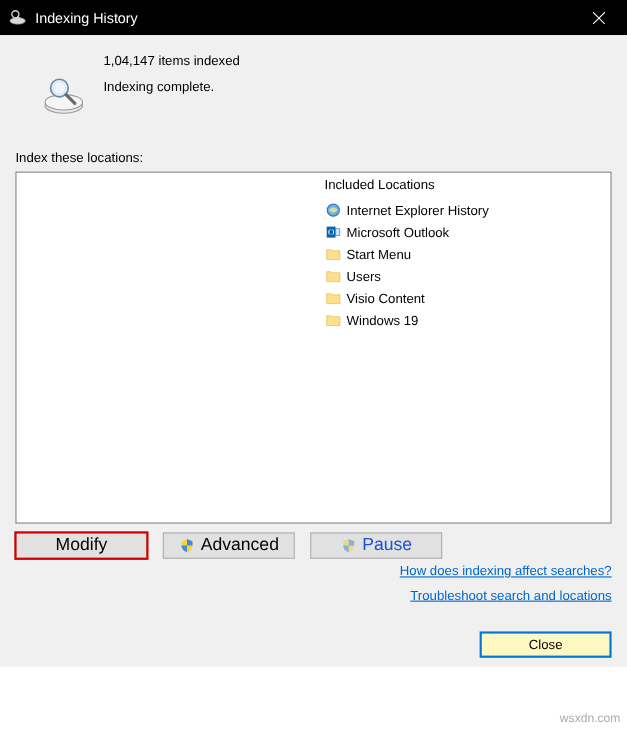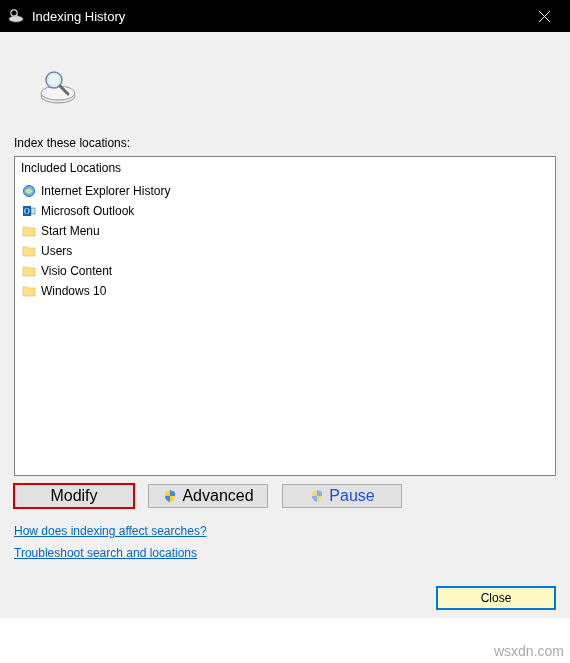--- a/index.html
+++ b/index.html
@@ -37,20 +37,21 @@
     }
     .status-text { padding-top: 2px; }
     .status-text div { margin-bottom: 10px; font-size: 12px; }
     .locations-label { margin-bottom: 6px; font-size: 12px; }
     .locations-box {
       background: #fff;
       border: 1px solid #828282;
       height: 320px;
       display: flex;
       position: relative;
+      justify-content: flex-end;
     }
     .col-included { width: 266px; padding: 4px 6px; }
     .col-exclude { flex: 1; padding: 4px 6px; }
     .col-header { font-size: 12px; margin-bottom: 6px; }
     .loc-row {
       display: flex; align-items: center; gap: 4px; height: 20px;
       font-size: 12px;
     }
     .exc-row { height: 20px; font-size: 12px; display: flex; align-items: center; }
     .exc-row.spacer { visibility: hidden; }
@@ -60,36 +61,36 @@
     .btn {
       width: 120px; height: 24px;
       background: #e1e1e1;
       border: 1px solid #adadad;
       display: flex; align-items: center; justify-content: center;
       gap: 4px; font-size: 16px; font-family: inherit;
       cursor: pointer;
     }
     .btn.highlight { outline: 2px solid #d10000; outline-offset: -1px; }
     .btn.disabled { color: #1d4ed8; cursor: default; }
-    .links { margin-top: 16px; }
+    .links { margin-top: 4px; text-align: right; }
     .links a {
       color: #0066cc; text-decoration: underline;
       display: inline-block; margin-bottom: 8px; font-size: 12px;
     }
     .footer { display: flex; justify-content: flex-end; margin-top: 18px; }
     .close-main {
       width: 120px; height: 24px;
       background: #fef9c3;
       border: 2px solid #0078d7;
       font-size: 12px; font-family: inherit;
       cursor: pointer;
     }
     .watermark {
       position: absolute; bottom: 4px; right: 6px;
-      font-size: 14px; color: #aaa;
+      font-size: 11px; color: #aaa;
     }
     .divider-v {
       position: absolute; left: 266px; top: 24px; bottom: 4px;
       width: 1px; background: transparent;
     }
   </style>
 </head>
 <body>
 
 <div class="titlebar">
@@ -114,20 +115,24 @@
   <div class="status-area">
     <div class="lens-icon">
       <svg width="40" height="40" viewBox="0 0 40 40">
         <ellipse cx="20" cy="30" rx="17" ry="7" fill="#e8e8e8" stroke="#999" stroke-width="1"></ellipse>
         <ellipse cx="20" cy="27" rx="17" ry="7" fill="#f6f6f6" stroke="#999" stroke-width="1"></ellipse>
         <circle cx="16" cy="14" r="8" fill="#dfeaf5" stroke="#6b88a8" stroke-width="1.5"></circle>
         <circle cx="16" cy="14" r="5" fill="#fff" fill-opacity="0.5"></circle>
         <line x1="22" y1="20" x2="30" y2="28" stroke="#6b6b6b" stroke-width="3" stroke-linecap="round"></line>
       </svg>
     </div>
+    <div class="status-text">
+      <div>1,04,147 items indexed</div>
+      <div>Indexing complete.</div>
+    </div>
   </div>
 
   <div class="locations-label">Index these locations:</div>
 
   <div class="locations-box">
     <div class="col-included">
       <div class="col-header">Included Locations</div>
 
       <div class="loc-row">
         <span class="icon-sm">
@@ -176,21 +181,21 @@
         </span>
         <span>Visio Content</span>
       </div>
 
       <div class="loc-row">
         <span class="icon-sm">
           <svg class="folder-svg" viewBox="0 0 14 12">
               <path d="M1 2h4l1 1h7v8H1z" fill="#ffe08a" stroke="#d6a93a" stroke-width="0.5"></path>
             </svg>
         </span>
-        <span>Windows 10</span>
+        <span>Windows 19</span>
       </div>
     </div>
 
     <div class="divider-v"></div>
   </div>
 
   <div class="button-row">
     <button class="btn highlight">
       <span>Modify</span>
     </button>

